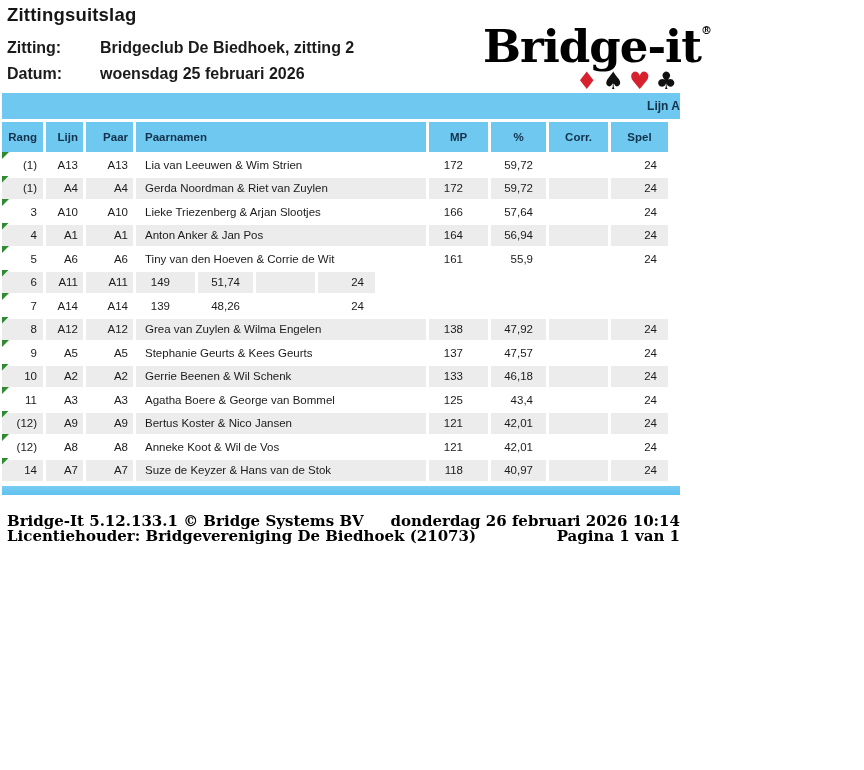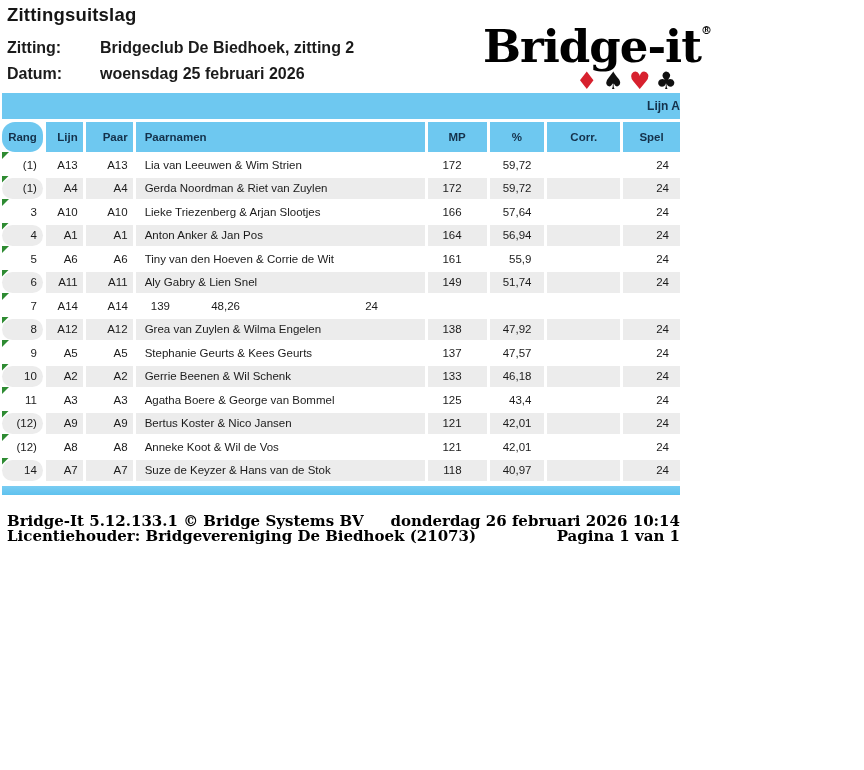--- a/index.html
+++ b/index.html
@@ -45,27 +45,27 @@
     font-size:11.5px; font-weight:bold;
     display:flex; align-items:center;
   }
   .trow { position:relative; display:flex; gap:3px; height:21.5px; margin-bottom:2px; }
   .trow.alt .cell { background:var(--altgray,#ececec); }
   .cell {
     background:#ffffff; font-size:11.5px; color:#1b1b1b;
     display:flex; align-items:center; white-space:nowrap; overflow:hidden;
   }
   
-  .c0 { width:41px;  justify-content:flex-end; padding-right:6px;border-radius:13px; }
+  .c0 { width:41px;  justify-content:flex-end; padding-right:6px; }
   .c1 { width:37px;  justify-content:flex-end; padding-right:5px; }
   .c2 { width:47px;  justify-content:flex-end; padding-right:5px; }
   .c3 { width:290px; justify-content:flex-start; padding-left:9px; }
   .c4 { width:59px;  justify-content:flex-end; padding-right:25px; }
   .c5 { width:55px;  justify-content:flex-end; padding-right:13px; }
-  .c6 { width:73px; }
+  .c6 { width:59px; }
   .c7 { width:57px;  justify-content:flex-end; padding-right:11px; }
   
   .hrow .c4, .hrow .c5, .hrow .c6, .hrow .c7 { justify-content:center; padding:1px; }
 
   .corner {
     position:absolute; left:0; top:-2px; width:7px; height:7px; z-index:2;
     background:var(--green,#2e8b32);
     clip-path:polygon(0 0, 100% 0, 0 100%);
   }
 
@@ -172,21 +172,20 @@
     <div class="cell c4">161</div>
     <div class="cell c5">55,9</div>
     <div class="cell c6"></div>
     <div class="cell c7">24</div>
   </div>
       <div class="trow alt">
     <span class="corner"></span>
     <div class="cell c0">6</div>
     <div class="cell c1">A11</div>
     <div class="cell c2">A11</div>
-    <div class="cell c3">Aly Gabry &amp; Lien Snel</div>
     <div class="cell c4">149</div>
     <div class="cell c5">51,74</div>
     <div class="cell c6"></div>
     <div class="cell c7">24</div>
   </div>
       <div class="trow">
     <span class="corner"></span>
     <div class="cell c0">7</div>
     <div class="cell c1">A14</div>
     <div class="cell c2">A14</div>

